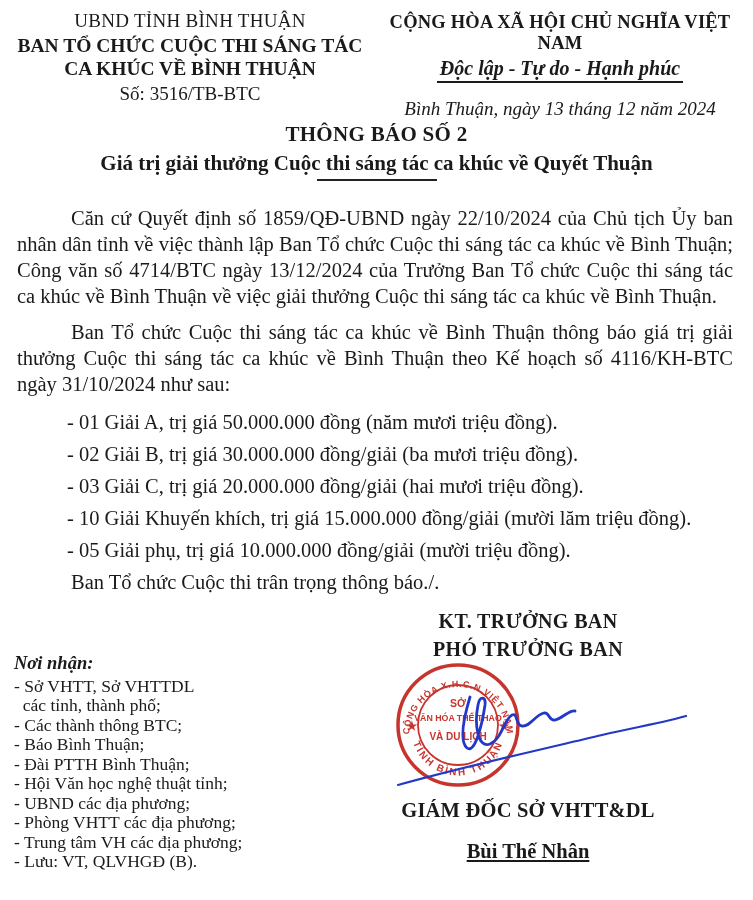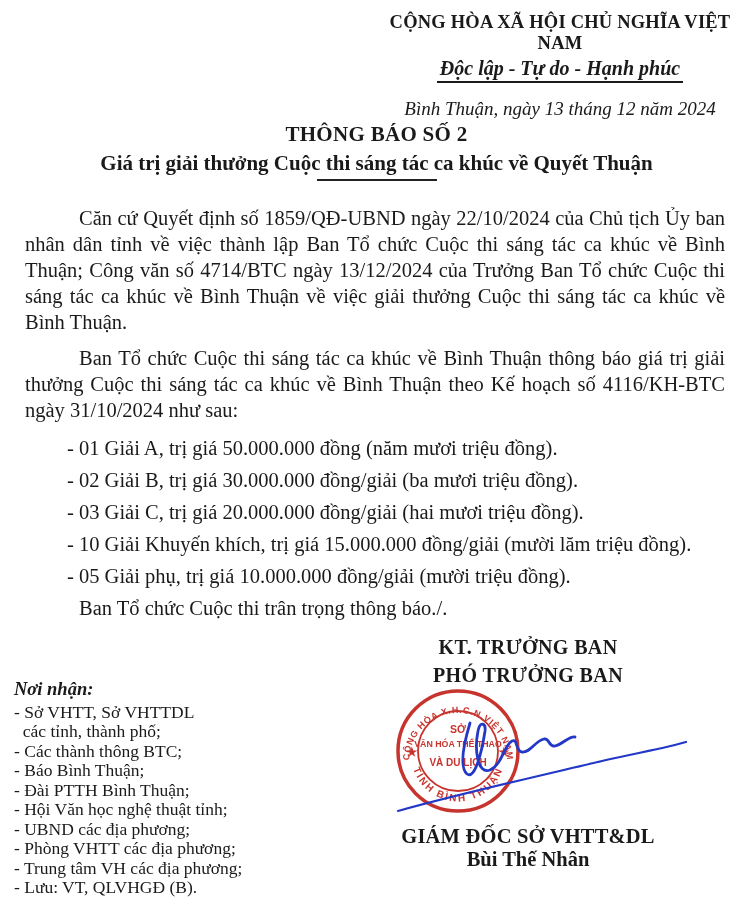--- a/index.html
+++ b/index.html
@@ -20,43 +20,48 @@
   .hr2{font-size:20px;font-weight:bold;display:inline-block;
        border-bottom:2px solid #1a1a1a;padding:0 3px 1px;margin-top:3px;font-style:italic;}
   .hr-date{font-size:19px;font-style:italic;margin-top:15px;}
   
   .title-block{text-align:center;margin-top:10px;}
   .t1{font-size:21px;font-weight:bold;letter-spacing:.3px;}
   .t2{font-size:21px;font-weight:bold;margin-top:4px;}
   .t-sep{width:120px;height:0;border-bottom:2px solid #222;margin:3px auto 0;}
   
   .doc-body{margin:24px 16px 0 13px;font-size:20.5px;line-height:26px;text-align:justify;}
-  .doc-body p{margin:0 12px 10px;text-indent:54px;}
+  .doc-body p{margin:0 4px 10px;text-indent:54px;}
   .doc-body p.para2{margin-bottom:12px;}
   .doc-body p.prize{margin:0 0 6px;line-height:26px;}
   .doc-body p.closing{margin-top:4px;}
   
   .footer{position:relative;margin-top:12px;height:240px;}
   .recipients{position:absolute;left:14px;top:0;font-size:17.5px;line-height:19.5px;}
   .rec-h{font-weight:bold;font-style:italic;font-size:18.5px;margin-bottom:3px;margin-top:47px;}
   .rec-item{white-space:pre-wrap;}
   .sig-block{position:absolute;left:352px;top:0;width:352px;text-align:center;}
   .sig-t{font-size:20px;font-weight:bold;line-height:28px;letter-spacing:.4px;}
   .sig-art{position:relative;height:140px;margin-top:-4px;}
   .sig-art svg{position:absolute;left:0;top:0;overflow:visible;}
   .sig-pos{font-size:20.5px;font-weight:bold;letter-spacing:.2px;}
-  .sig-name{font-size:20.5px;font-weight:bold;margin-top:0;}
+  .sig-name{font-size:20.5px;font-weight:bold;margin-top:18px;text-decoration:underline;}
   .stamp-text{font-family:"Liberation Sans", sans-serif;font-weight:bold;fill:#c3251e;}
 </style>
 </head>
 <body>
 
 <div class="page">
 
   <div class="header">
+    <div class="header-left">
+      <div class="hl1">UBND TỈNH BÌNH THUẬN</div>
+      <div class="hl2">BAN TỔ CHỨC CUỘC THI SÁNG TÁC CA KHÚC VỀ BÌNH THUẬN</div>
+      <div class="hl-num">Số: 3516/TB-BTC</div>
+    </div>
     <div class="header-right">
       <div class="hr1">CỘNG HÒA XÃ HỘI CHỦ NGHĨA VIỆT NAM</div>
       <div><span class="hr2">Độc lập - Tự do - Hạnh phúc</span></div>
       <div class="hr-date">Bình Thuận, ngày 13 tháng 12 năm 2024</div>
     </div>
   </div>
 
   <div class="title-block">
     <div class="t1">THÔNG BÁO SỐ 2</div>
     <div class="t2">Giá trị giải thưởng Cuộc thi sáng tác ca khúc về Quyết Thuận</div>

